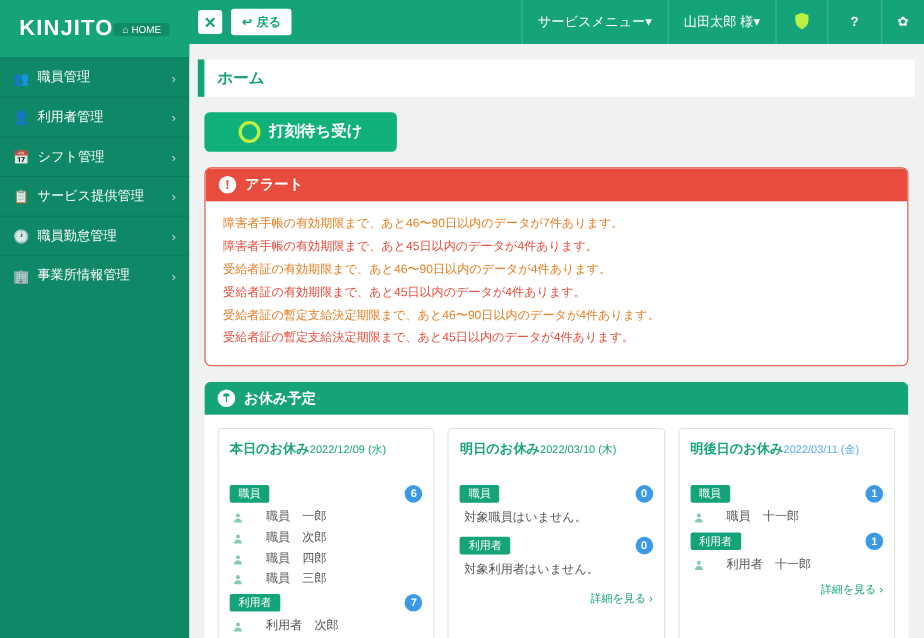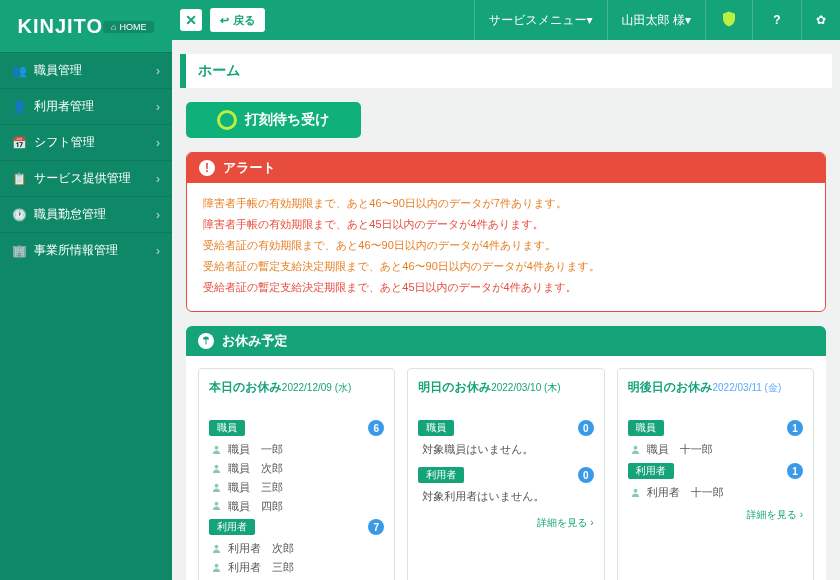--- a/index.html
+++ b/index.html
@@ -39,21 +39,21 @@
 .holiday .panel-body{padding:12px;display:flex;gap:12px}
 .day-card{flex:1;background:#fff;border:1px solid #d8e5df;border-radius:4px;padding:10px}
 .day-head{display:flex;align-items:baseline;margin-bottom:24px}
 .day-title{font-size:12px;font-weight:bold;color:#15a37a}
 .day-date{font-size:10px;color:#15a37a}
 .day-date.fri{color:#5aa9fb}
 .sec-head{display:flex;align-items:center;justify-content:space-between;margin:4px 0 4px}
 .sec-label{background:#15a37a;color:#fff;font-size:10px;padding:1px 8px;border-radius:2px;font-weight:normal}
 .sec-count{width:16px;height:16px;border-radius:50%;background:#3b9ae8;color:#fff;font-size:10px;display:flex;align-items:center;justify-content:center;font-weight:bold}
 .sec-list{font-size:11px;color:#555;padding-left:2px}
-.sec-list div{display:flex;align-items:center;gap:6px;line-height:1.7}
+.sec-list div{display:flex;align-items:center;gap:20px;line-height:1.7}
 .sec-list .pi{width:11px;height:11px}
 .sec-empty{font-size:11px;color:#555;padding:2px 0 6px 4px}
 .detail-link{text-align:right;font-size:10px;color:#15a37a;margin-top:6px;cursor:pointer}
 </style>
 </head>
 <body>
 
 <div class="sidebar">
   <div class="logo">
     <div class="logo-text">KINJITO</div>
@@ -138,20 +138,21 @@
 
     <div class="panel alert">
       <div class="panel-head">
           <span class="badge-circ">!</span>
           <span>アラート</span>
         </div>
       <div class="alert-body" id="alert-body">
           <div class="al-orange">障害者手帳の有効期限まで、あと46〜90日以内のデータが7件あります。</div>
           <div class="al-red">障害者手帳の有効期限まで、あと45日以内のデータが4件あります。</div>
           <div class="al-orange">受給者証の有効期限まで、あと46〜90日以内のデータが4件あります。</div>
+          <div class="al-red">受給者証の有効期限まで、あと45日以内のデータが4件あります。</div>
           <div class="al-orange">受給者証の暫定支給決定期限まで、あと46〜90日以内のデータが4件あります。</div>
           <div class="al-red">受給者証の暫定支給決定期限まで、あと45日以内のデータが4件あります。</div>
         </div>
     </div>
 
     <div class="panel holiday">
       <div class="panel-head">
           <span class="badge-circ">
             <svg viewBox="0 0 24 24">
               <path fill="#15a37a" d="M12 3a6 6 0 00-6 6h12a6 6 0 00-6-6zm-1 6h2v10h-2z"></path>
@@ -182,28 +183,28 @@
                   <circle cx="12" cy="8" r="4" fill="#88c9b5"></circle>
                   <path fill="#88c9b5" d="M4 22c0-4.4 3.6-8 8-8s8 3.6 8 8"></path>
                 </svg>
                 <span>職員　次郎</span>
               </div>
               <div>
                 <svg class="pi" viewBox="0 0 24 24">
                   <circle cx="12" cy="8" r="4" fill="#88c9b5"></circle>
                   <path fill="#88c9b5" d="M4 22c0-4.4 3.6-8 8-8s8 3.6 8 8"></path>
                 </svg>
+                <span>職員　四郎</span>
+              </div>
+              <div>
+                <svg class="pi" viewBox="0 0 24 24">
+                  <circle cx="12" cy="8" r="4" fill="#88c9b5"></circle>
+                  <path fill="#88c9b5" d="M4 22c0-4.4 3.6-8 8-8s8 3.6 8 8"></path>
+                </svg>
                 <span>職員　三郎</span>
-              </div>
-              <div>
-                <svg class="pi" viewBox="0 0 24 24">
-                  <circle cx="12" cy="8" r="4" fill="#88c9b5"></circle>
-                  <path fill="#88c9b5" d="M4 22c0-4.4 3.6-8 8-8s8 3.6 8 8"></path>
-                </svg>
-                <span>職員　四郎</span>
               </div>
             </div>
             <div class="sec-head">
               <span class="sec-label">利用者</span>
               <span class="sec-count">7</span>
             </div>
             <div class="sec-list">
               <div>
                 <svg class="pi" viewBox="0 0 24 24">
                   <circle cx="12" cy="8" r="4" fill="#88c9b5"></circle>

